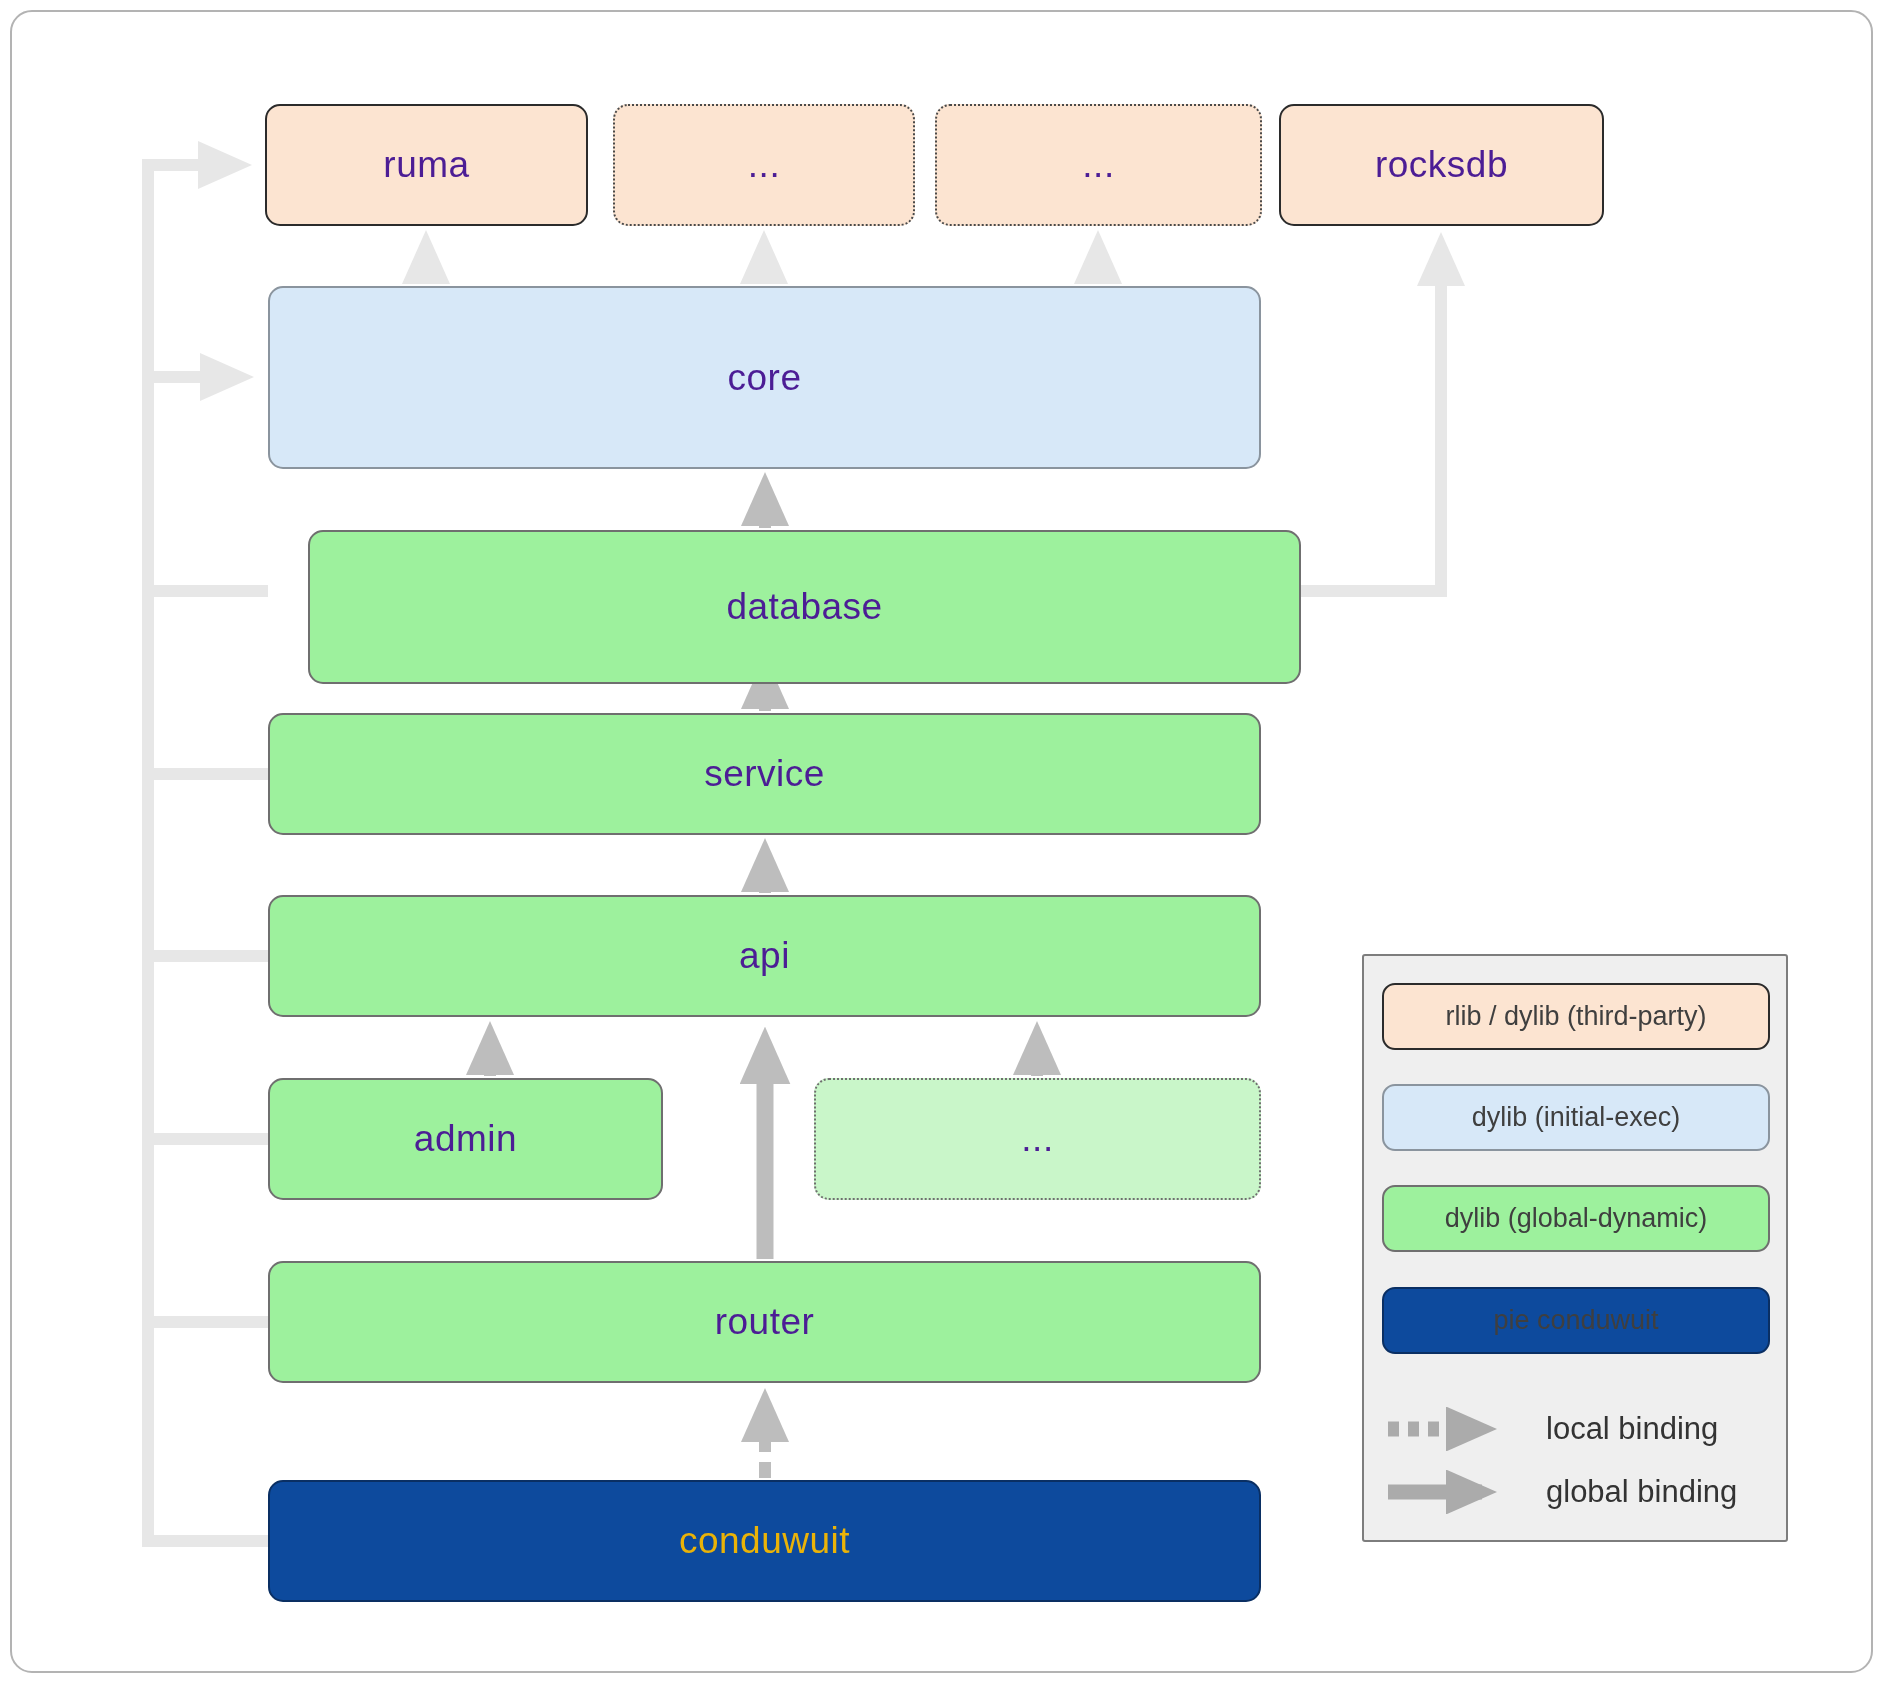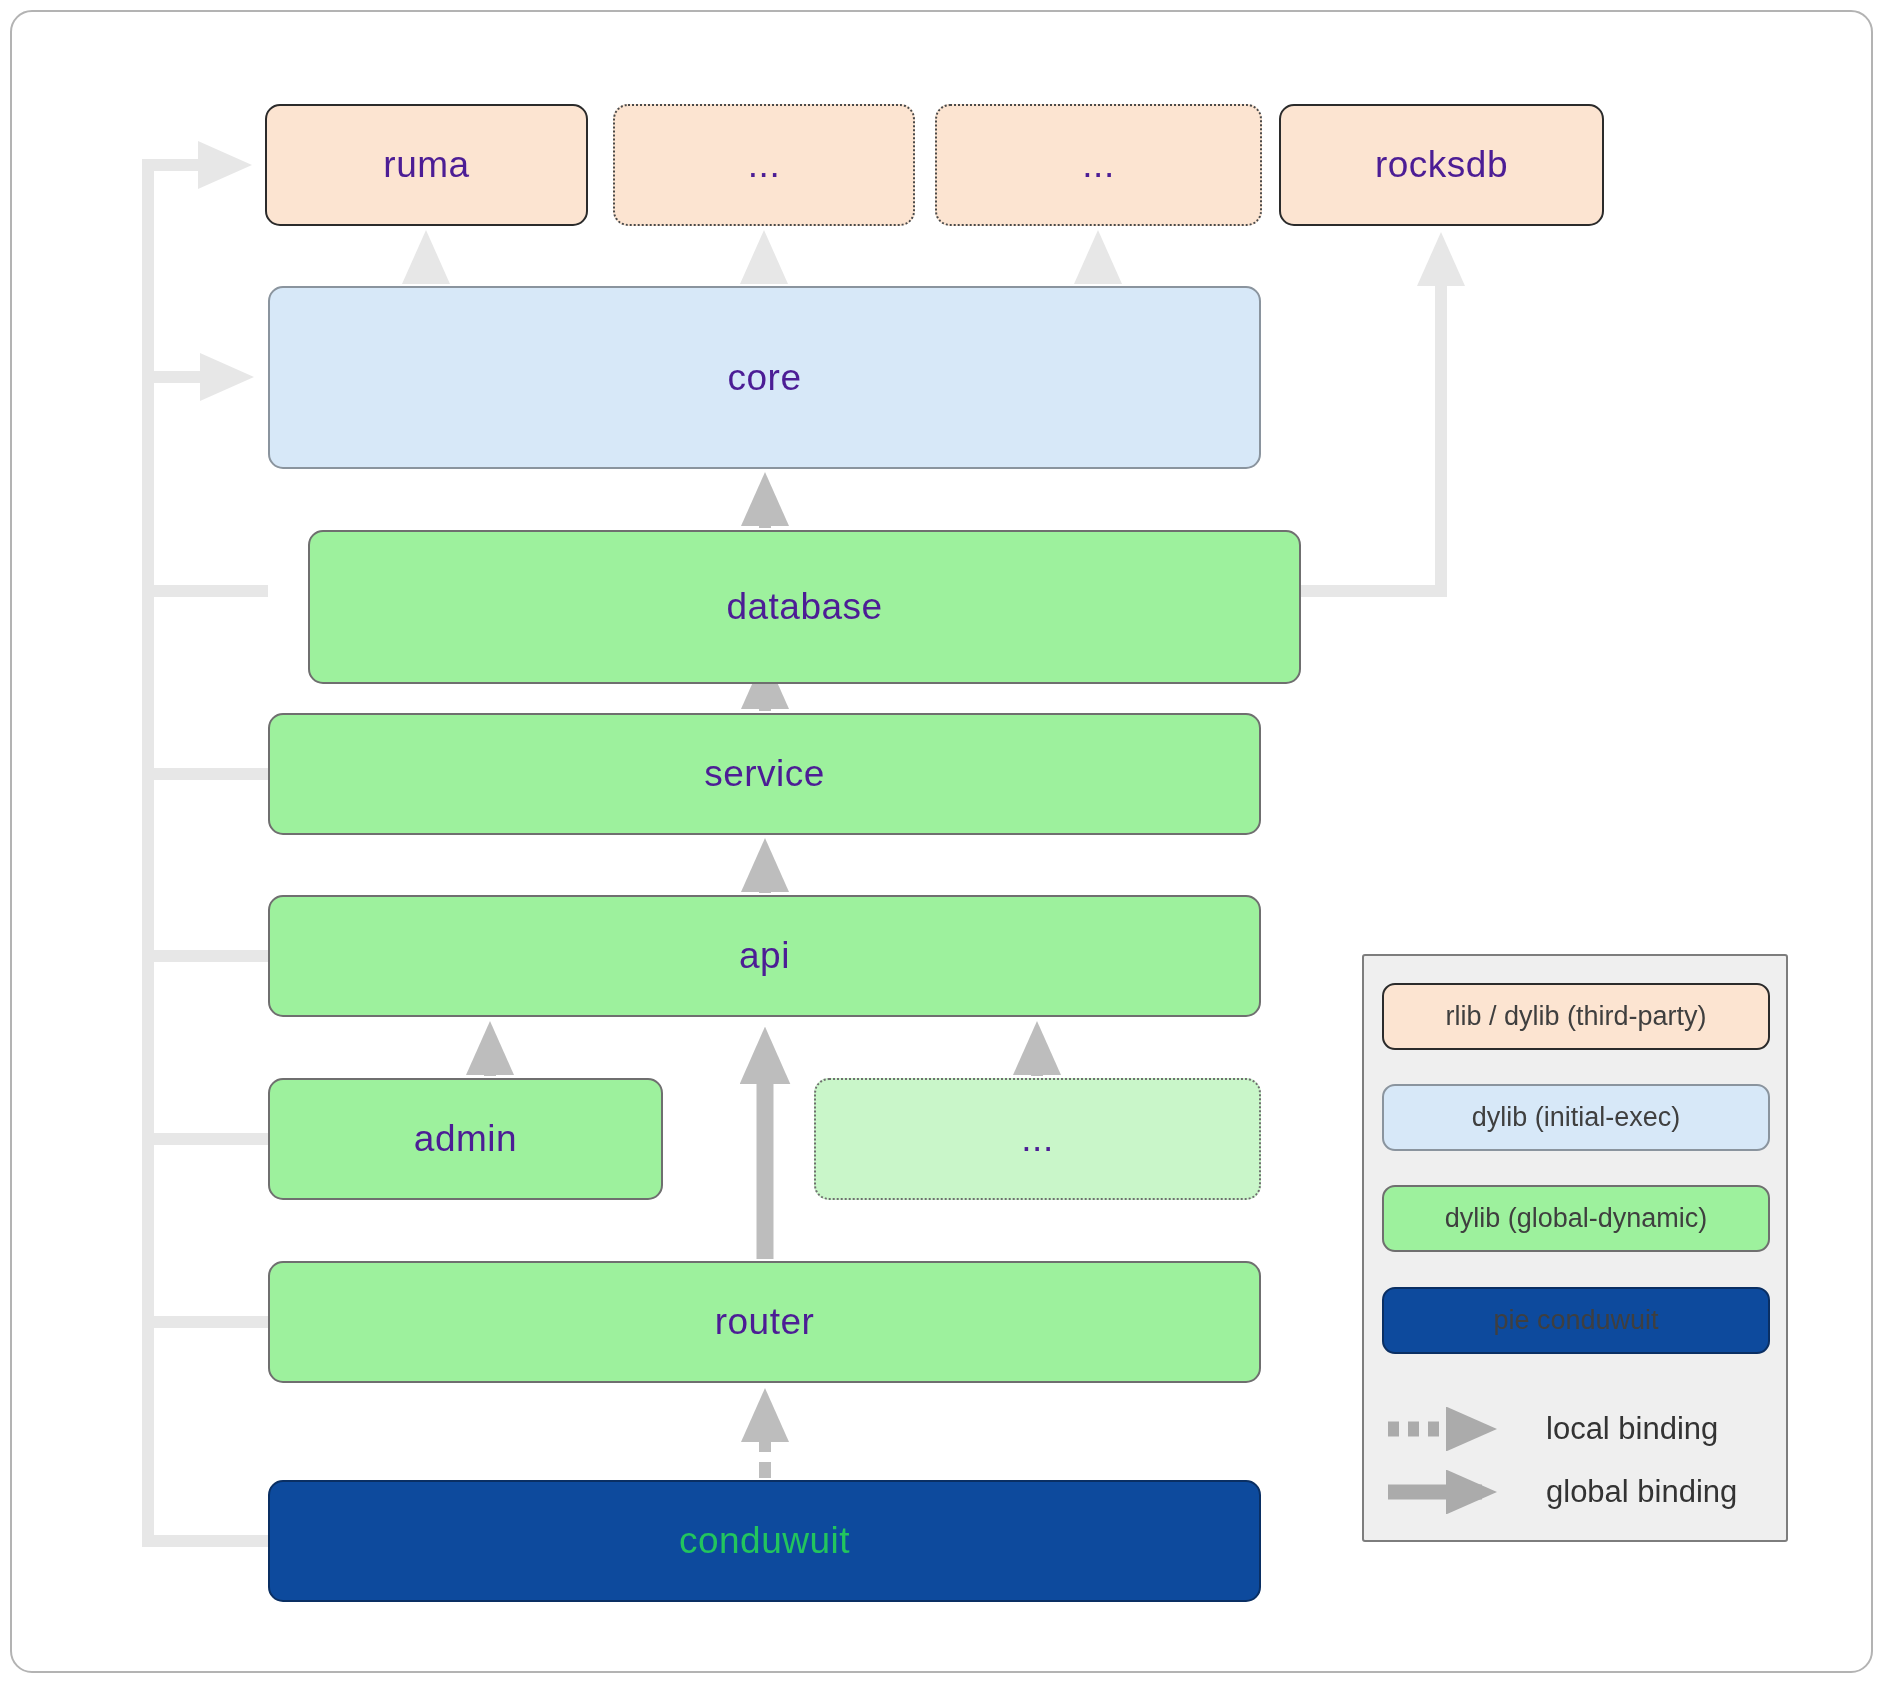--- a/index.html
+++ b/index.html
@@ -42,21 +42,21 @@
     font-size: 37px;
     color: #4c1d95;
     box-sizing: border-box;
     letter-spacing: 0.5px;
   }
   .third      { background: #fce4d1; border: 2px solid #2b2b2b; }
   .third-dot  { background: #fce4d1; border: 2px dotted #4a4a4a; }
   .blue       { background: #d7e8f8; border: 2px solid #8a949e; }
   .green      { background: #9df19d; border: 2px solid #6f6f6f; }
   .green-dot  { background: #c9f6c9; border: 2px dotted #6f6f6f; }
-  .pie        { background: #0d4a9d; border: 2px solid #0a2f63; color: #22c55e; }
+  .pie        { background: #0d4a9d; border: 2px solid #0a2f63; color: #eab308; }
 
   .legend {
     position: absolute;
     z-index: 2;
     left: 1362px; top: 954px;
     width: 426px; height: 588px;
     box-sizing: border-box;
     background: #efefef;
     border: 2px solid #7d7d7d;
     border-radius: 3px;

